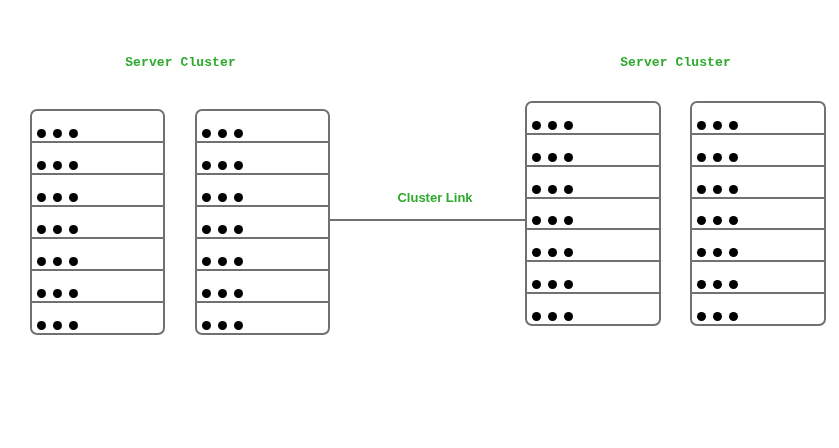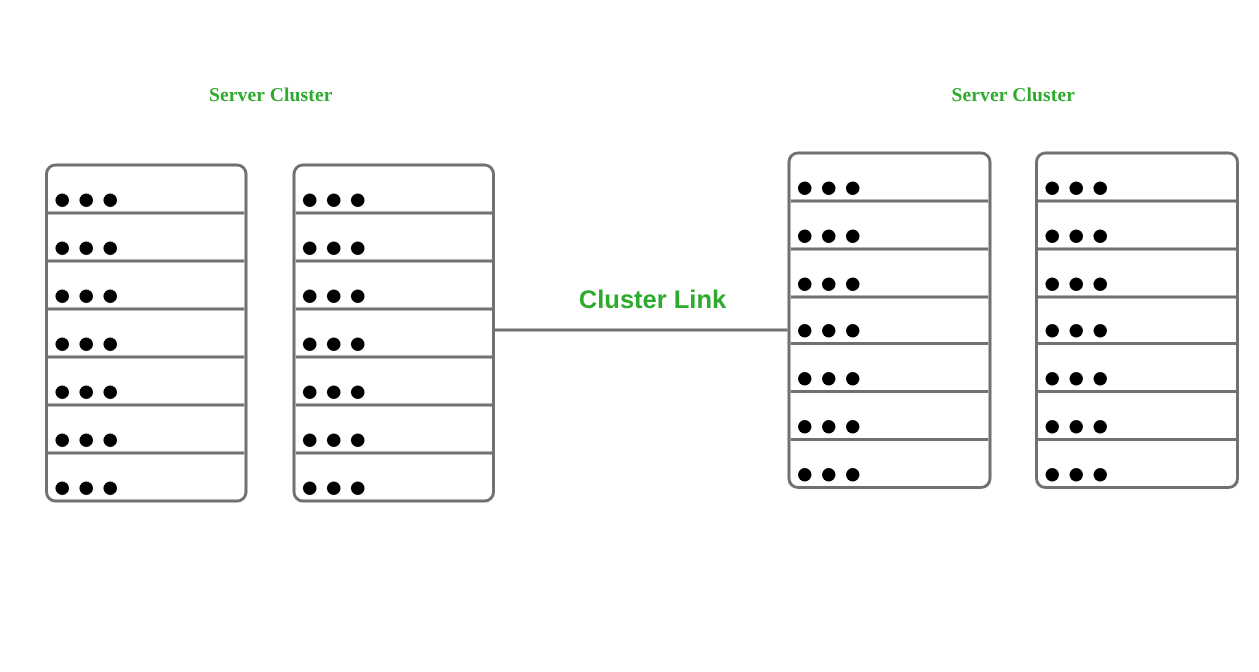--- a/index.html
+++ b/index.html
@@ -19,40 +19,40 @@
     position: absolute;
     left: 0;
     top: 0;
     width: 839px;
     height: 448px;
   }
 
   
   .cluster-label {
     position: absolute;
-    font-family: Liberation Serif, serif;
+    font-family: Liberation Mono, monospace;
     font-size: 13px;
     font-weight: bold;
     color: #2eab2e;
     white-space: nowrap;
     letter-spacing: 0.1px;
     text-align: center;
   }
   #cluster-label-left  { left: 108px; top: 55px; width: 145px; }
   #cluster-label-right { left: 603px; top: 55px; width: 145px; }
 
   
   #link-label {
     position: absolute;
     left: 368px;
     top: 190px;
     width: 134px;
     text-align: center;
     font-family: "Liberation Sans", sans-serif;
-    font-size: 17px;
+    font-size: 13px;
     font-weight: bold;
     color: #2eab2e;
     white-space: nowrap;
   }
 
   
   #cluster-link-line {
     position: absolute;
     left: 330px;
     top: 219px;

